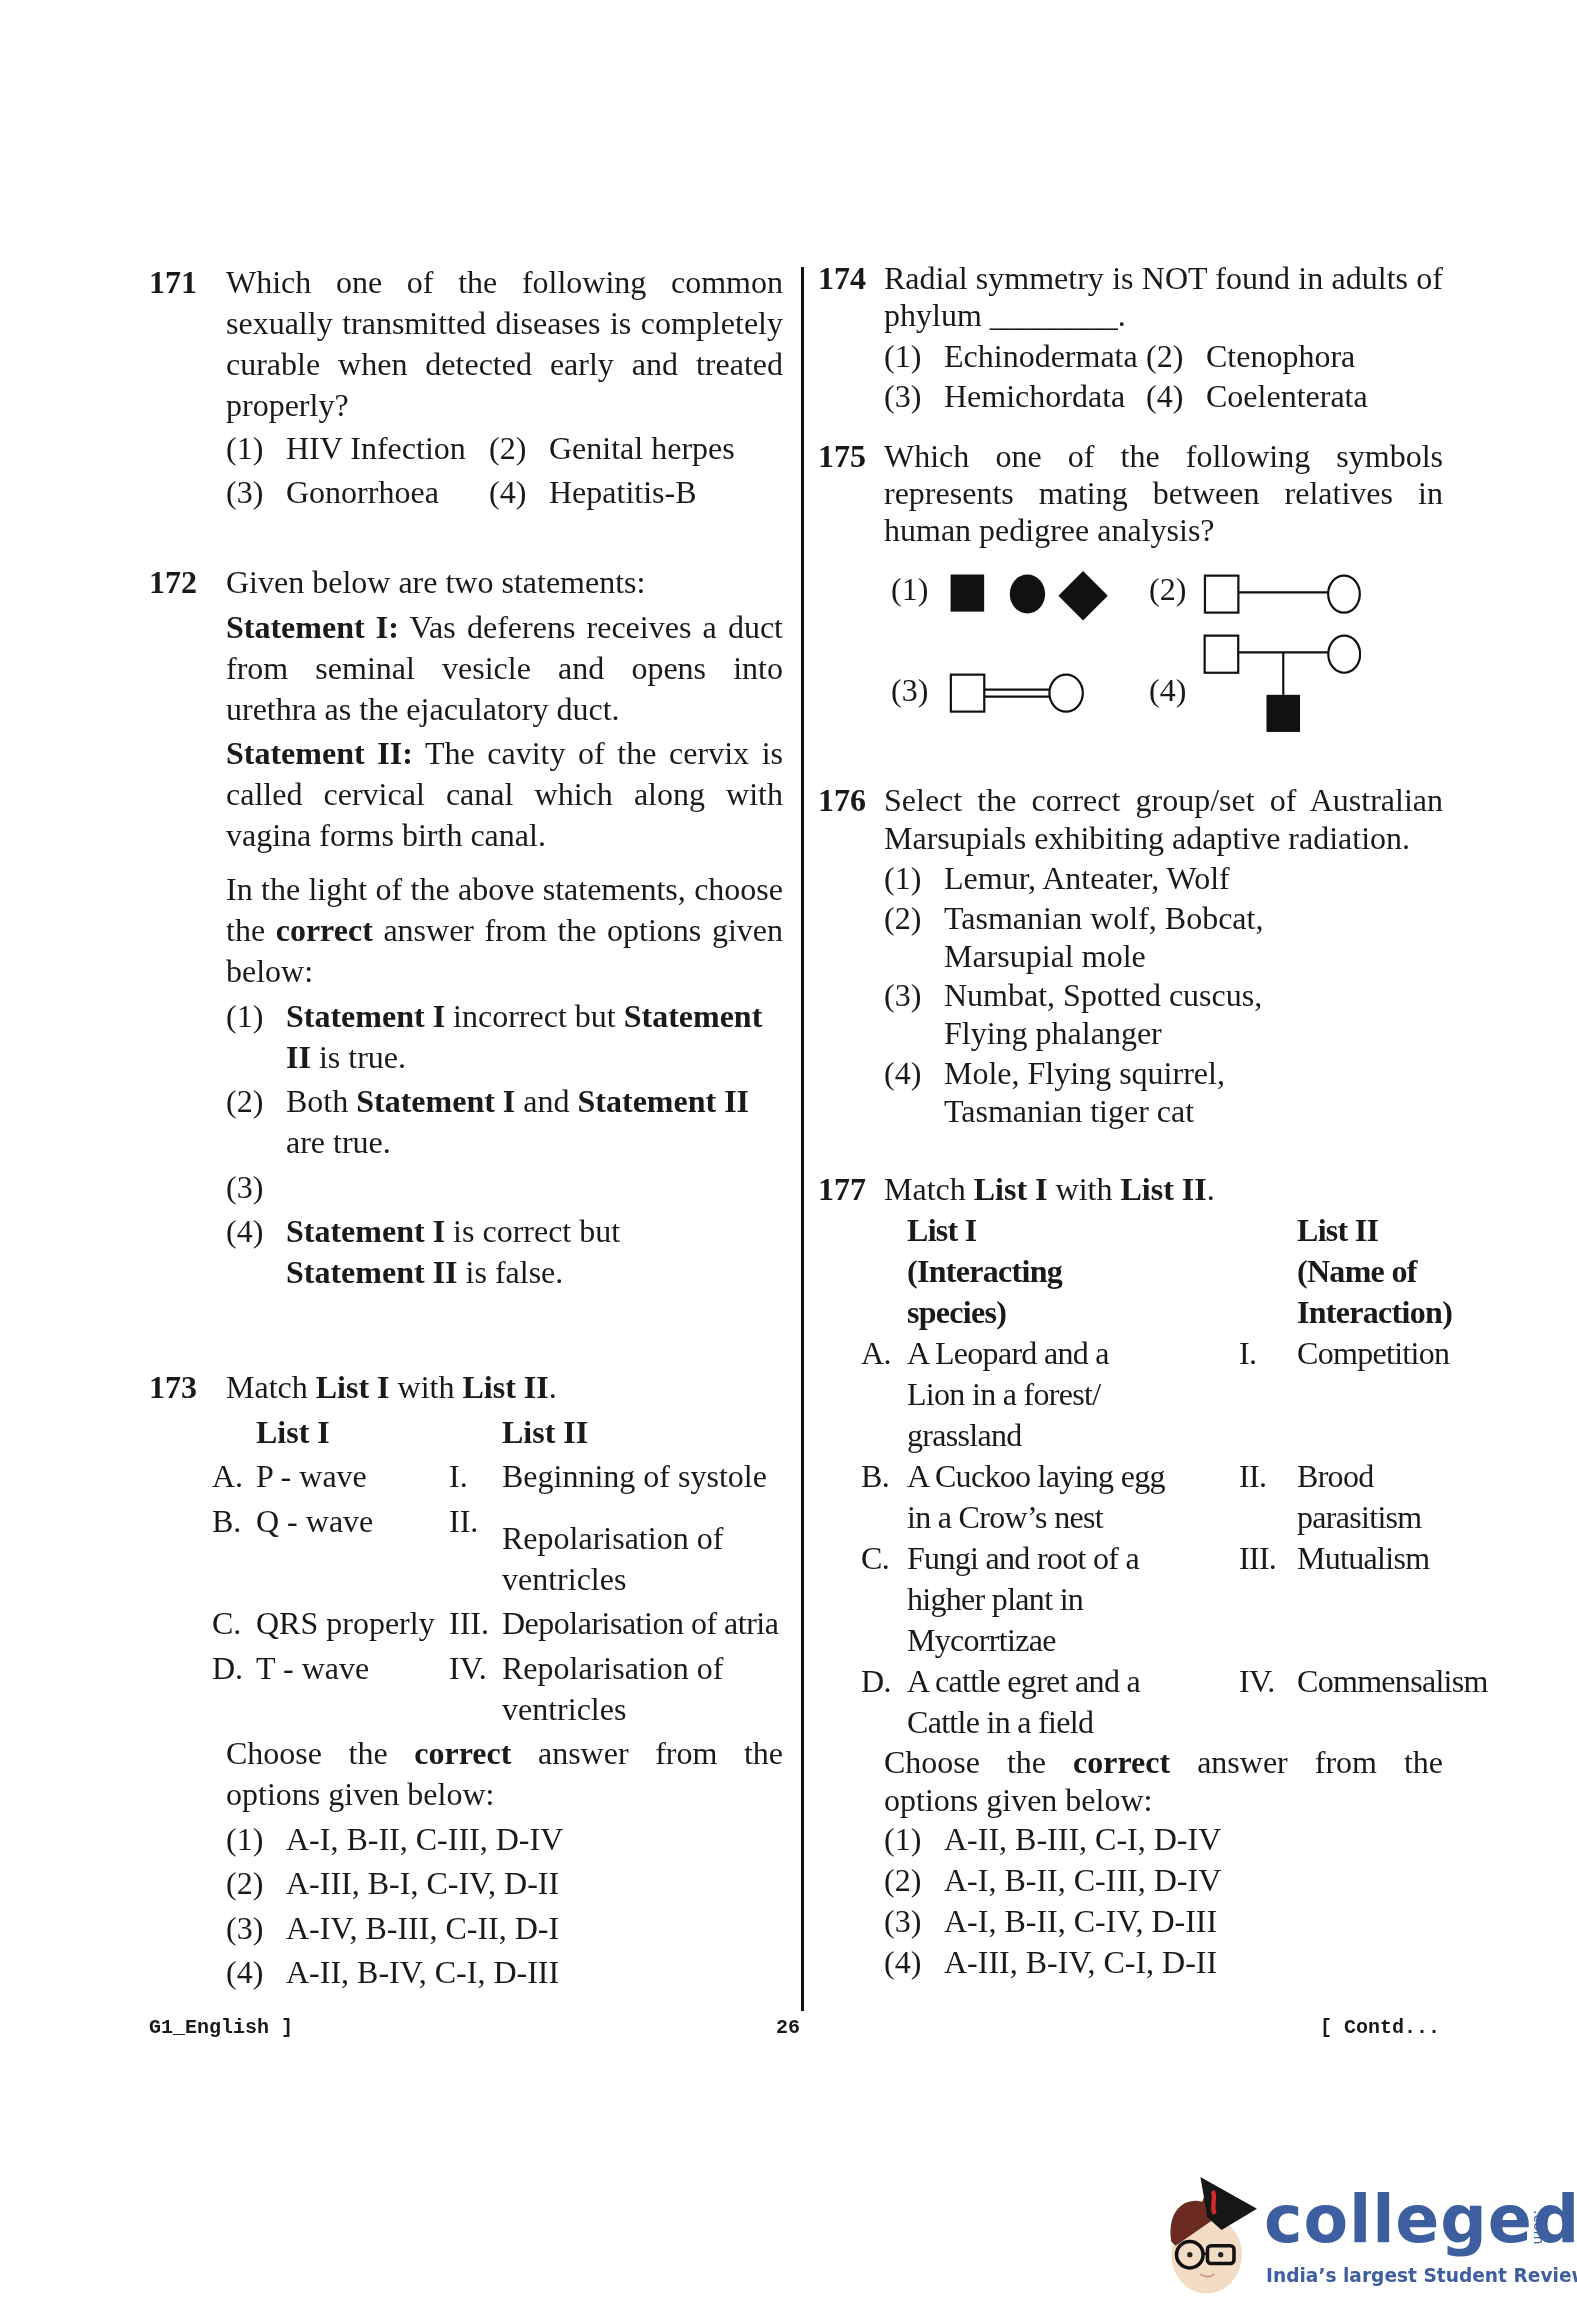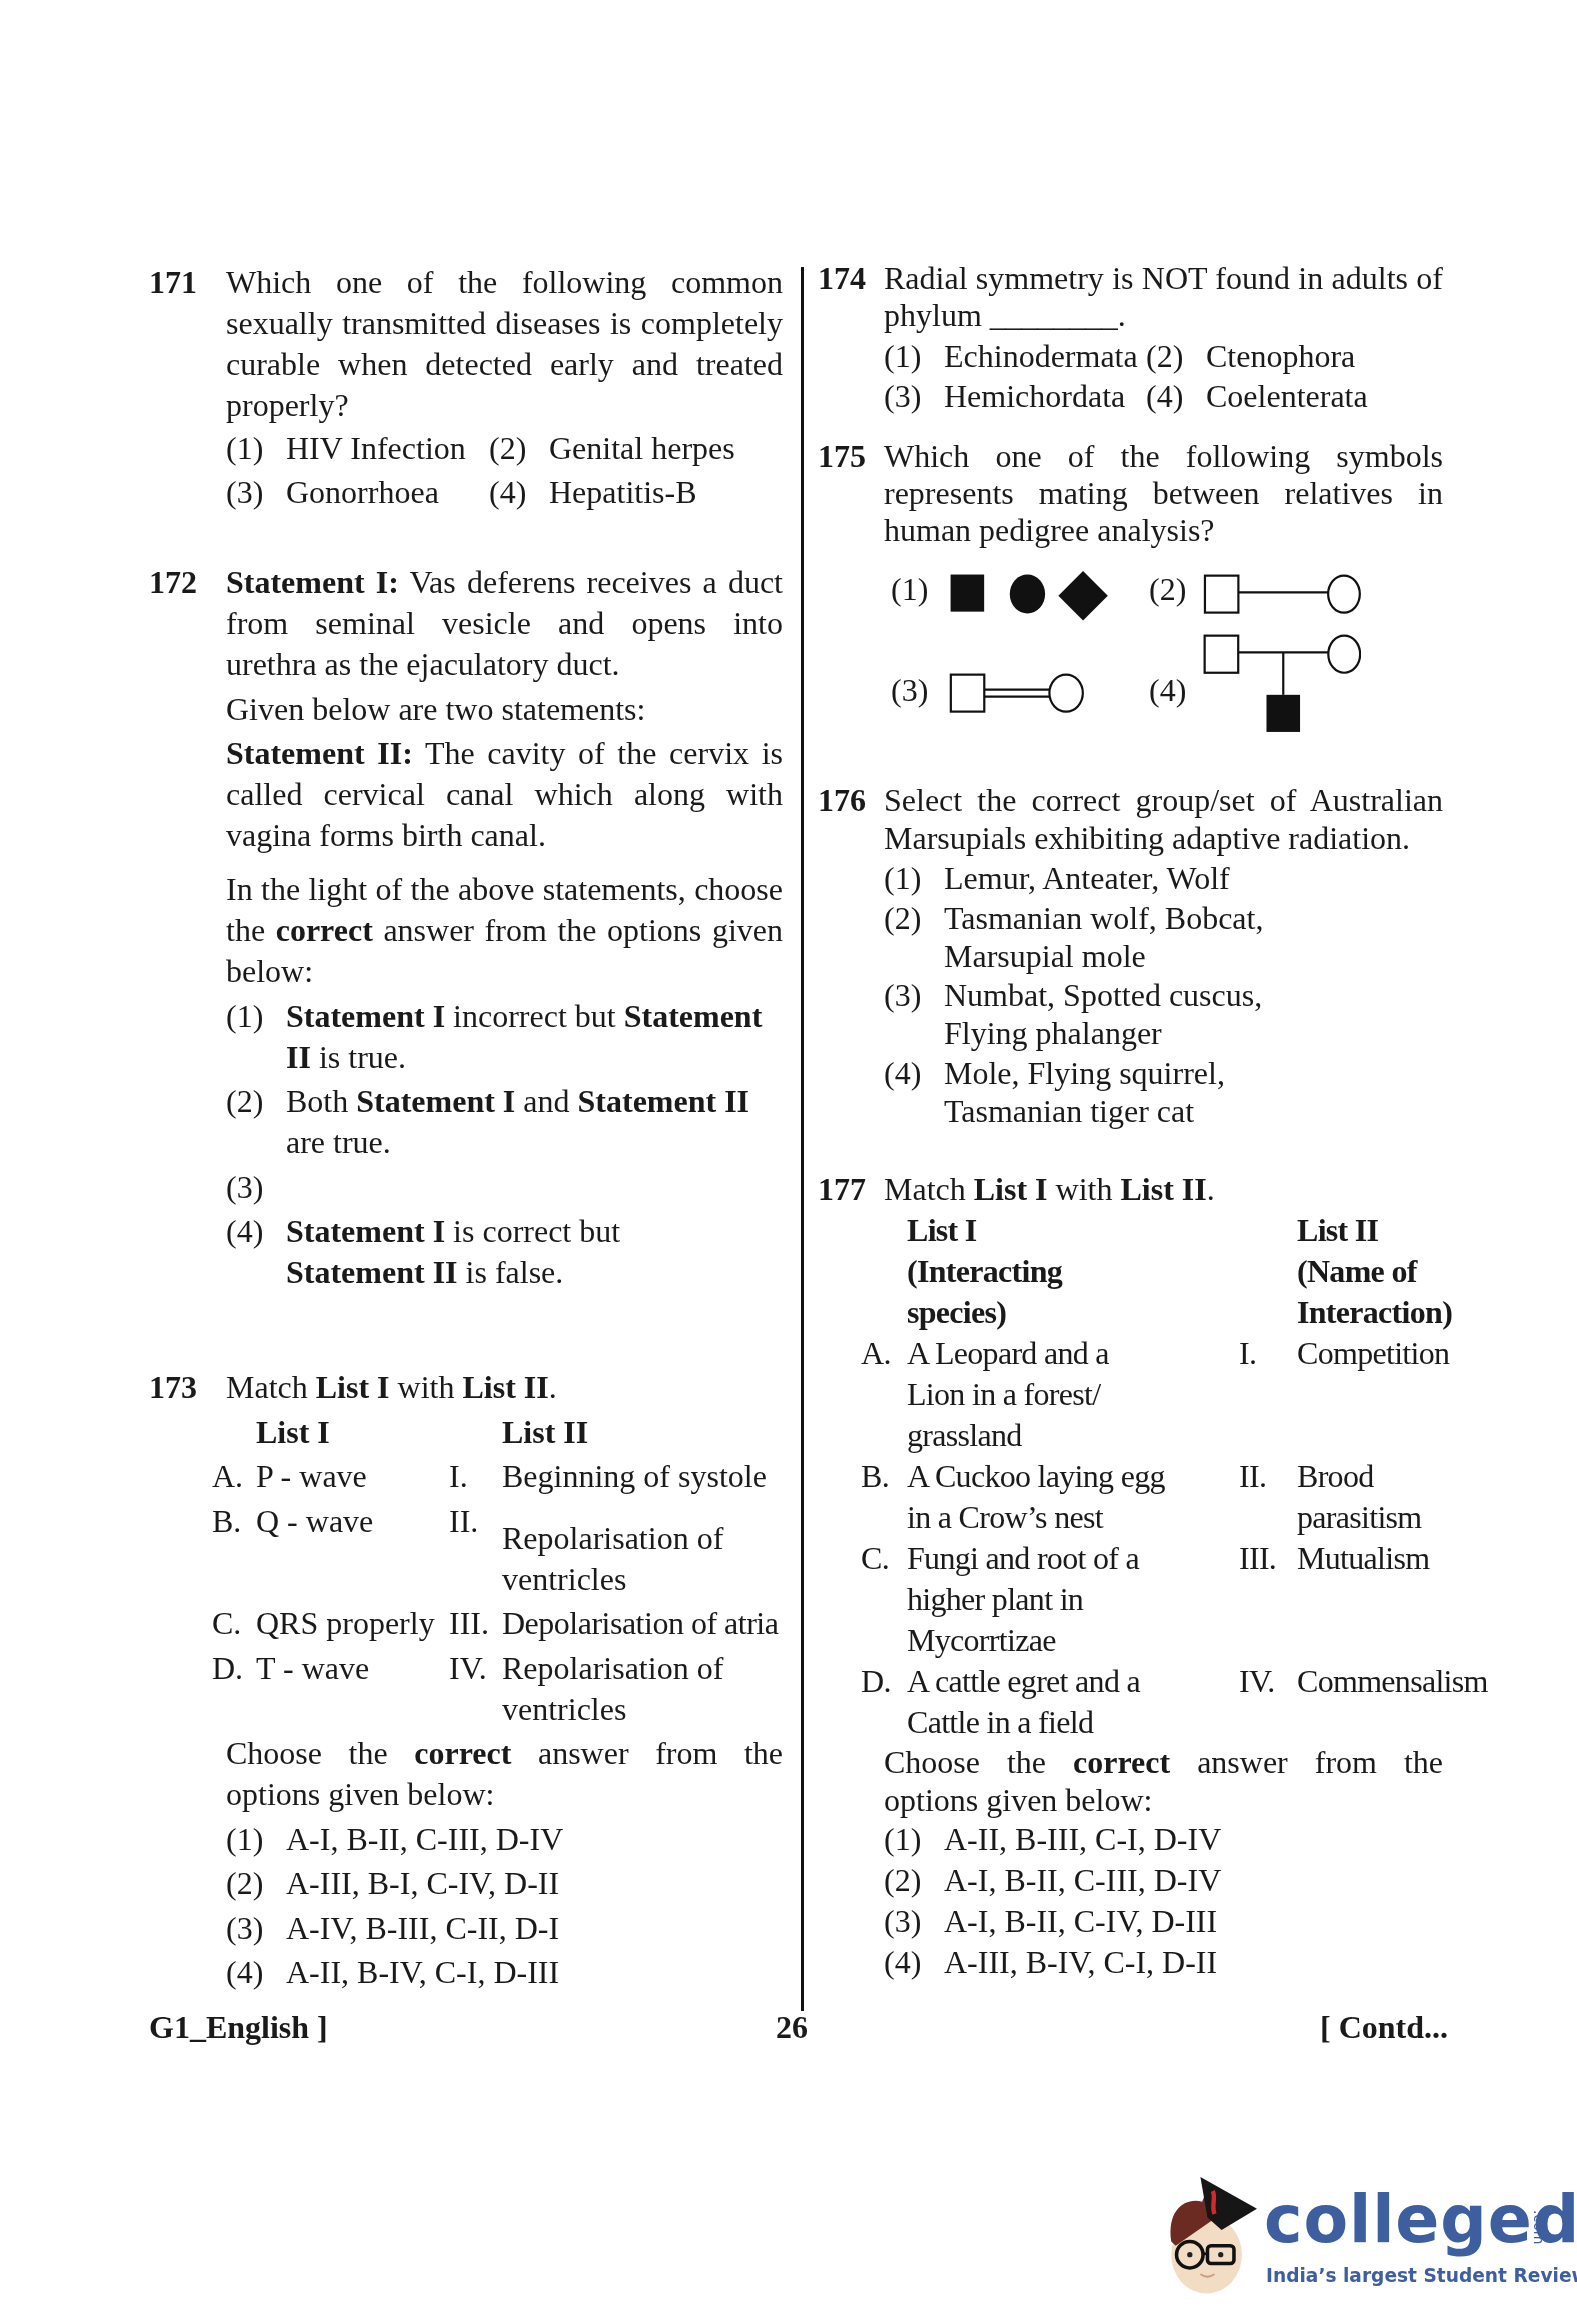--- a/index.html
+++ b/index.html
@@ -18,21 +18,21 @@
   .opt { display:flex; }
   .opt .ol { width:60px; flex:none; }
   .opt .ot { flex:1; }
   .opt-grid { display:grid; grid-template-columns: 60px 203px 60px 1fr; }
   .opt-grid2 { display:grid; grid-template-columns: 60px 202px 60px 1fr; }
   .divider { position:absolute; left:801px; top:267px; width:2.7px; height:1744px; background:#111; }
   .match { display:grid; }
   .m173 { grid-template-columns: 44px 193px 53px 1fr; margin-left:-14px; }
   .m177 { grid-template-columns: 46px 332px 58px 1fr; margin-left:-23px; }
   .hdr { font-weight:bold; }
-  .footer { position:absolute; top:2007px; font-size:32px; font-weight:bold; line-height:41px; }
+  .footer { position:absolute; top:2007px; font-size:20px; font-weight:bold; line-height:41px;font-family:Liberation Mono, monospace; }
   .sym-row { position:absolute; font-size:32px; line-height:41px; }
   .logo { position:absolute; left:1149px; top:2157px; width:424px; height:159px; }
   .logo-word { position:absolute; left:115px; top:25px; font-family:"DejaVu Sans", sans-serif; font-size:65px;
                font-weight:bold; color:#3d5fa0; letter-spacing:0.9px; }
   .logo-com { position:absolute; left:398px; top:53px; font-family:"DejaVu Sans", sans-serif; font-size:14px; color:#3d5fa0;
               transform:rotate(90deg); transform-origin:left top; }
   .logo-tag { position:absolute; left:117px; top:108px; font-family:"DejaVu Sans", sans-serif; font-size:18.6px; font-weight:bold; color:#3d5fa0; white-space:nowrap; }
 </style>
 </head>
 <body>
@@ -52,22 +52,22 @@
       <span>Gonorrhoea</span>
       <span>(4)</span>
       <span>Hepatitis-B</span>
     </div>
   </div>
 </div>
 
 <div class="q left" style="top:562px;">
   <div class="qnum">172</div>
   <div class="qbody">
+    <p class="p" style="margin-bottom:3.5px;">Given below are two statements:</p>
     <p class="p just-last" style="margin-bottom:3.5px;"><b>Statement I:</b><span> Vas deferens receives a duct from seminal vesicle and opens into urethra as the ejaculatory duct.</span></p>
-    <p class="p" style="margin-bottom:3.5px;">Given below are two statements:</p>
     <p class="p just-last" style="margin-bottom:13px;"><b>Statement II:</b><span> The cavity of the cervix is called cervical canal which along with vagina forms birth canal.</span></p>
     <p class="p just-last" style="margin-bottom:3.5px;"><span>In the light of the above statements, choose the </span><b>correct</b><span> answer from the options given below:</span></p>
     <div class="opt" style="margin-bottom:3.5px;">
       <span class="ol">(1)</span>
       <span class="ot"><b>Statement I</b><span> incorrect but </span><b>Statement II</b><span> is true.</span></span>
     </div>
     <div class="opt" style="margin-bottom:3.5px;">
       <span class="ol">(2)</span>
       <span class="ot" style="padding-right:21px;"><span>Both </span><b>Statement I</b><span> and </span><b>Statement II</b><span> are true.</span></span>
     </div>

